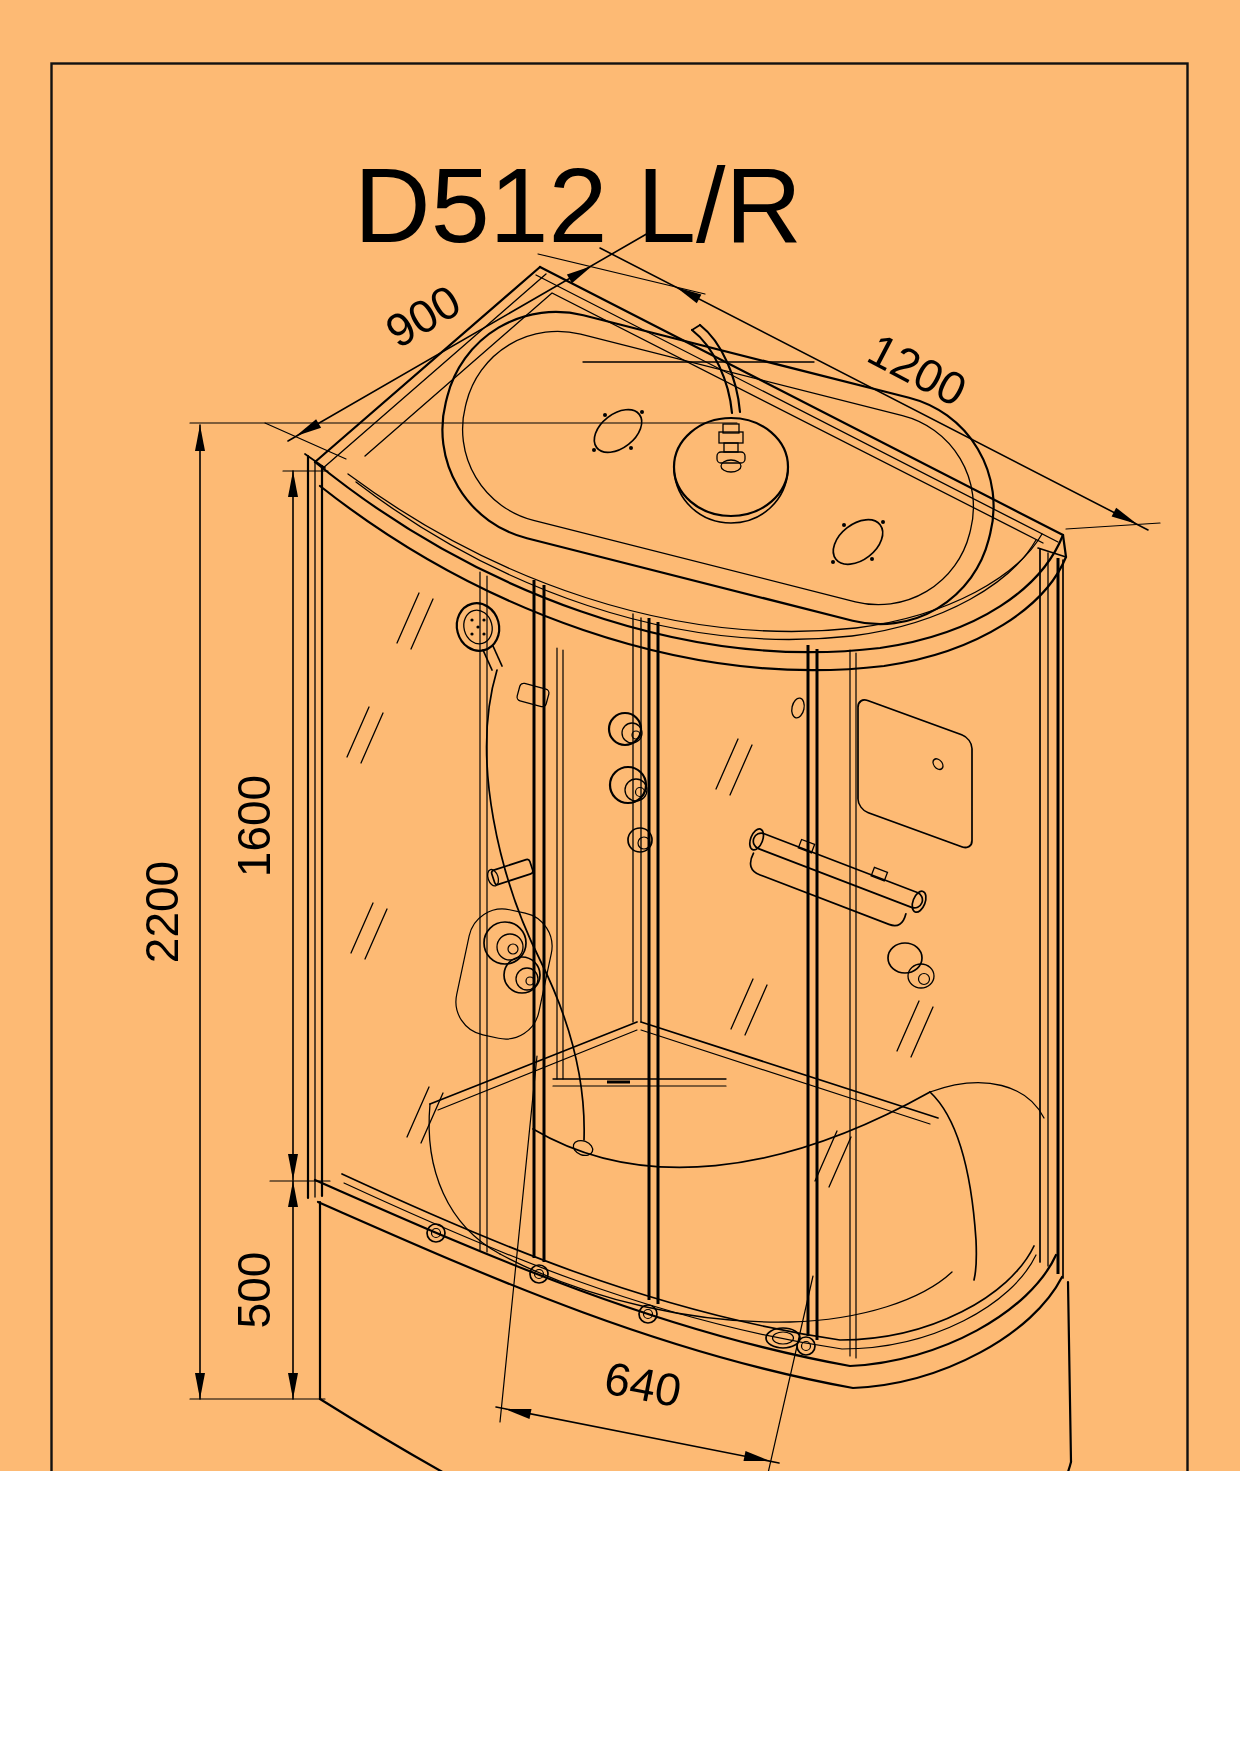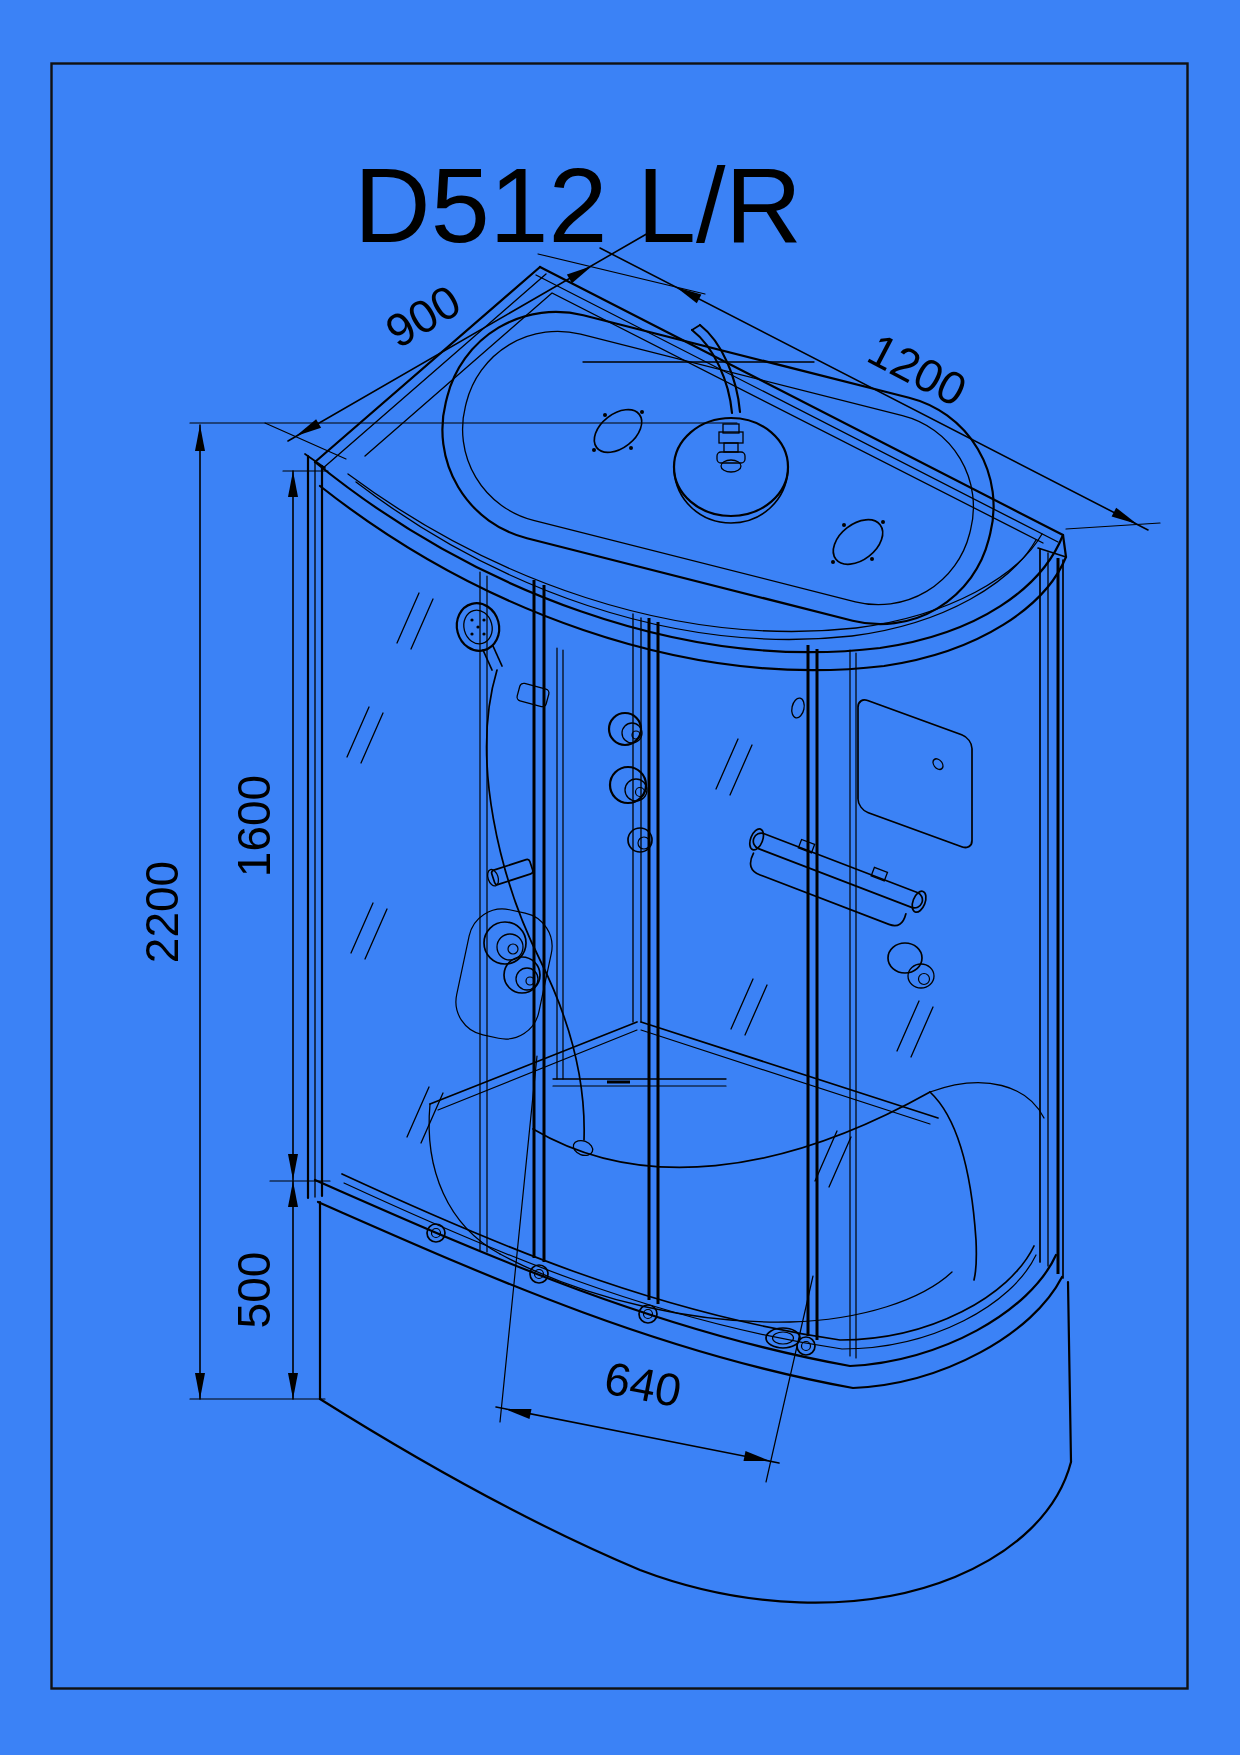--- a/index.html
+++ b/index.html
@@ -1,16 +1,16 @@
 <!DOCTYPE html>
 <html><head>
 <meta charset="utf-8">
 <style>
   html,body{margin:0;padding:0;background:#ffffff;}
-  .page{position:relative;width:1240px;height:1755px;background:#3b82f6;overflow:hidden;
+  .page{position:relative;width:1240px;height:1471px;background:#fdba74;overflow:hidden;
         font-family:"Liberation Sans", sans-serif;}
   svg{position:absolute;left:0;top:0;}
   .outline{stroke:#000;fill:none;stroke-width:2.2;stroke-linecap:round;stroke-linejoin:round;}
   .thin{stroke:#000;fill:none;stroke-width:1.3;stroke-linecap:round;}
   .med{stroke:#000;fill:none;stroke-width:1.7;stroke-linecap:round;}
   .dark{stroke:#000;fill:none;stroke-width:3;stroke-linecap:butt;}
   .dim{stroke:#000;fill:none;stroke-width:1.6;stroke-linecap:round;}
   .ext{stroke:#000;fill:none;stroke-width:1.2;stroke-linecap:round;}
   .arrow{fill:#000;stroke:none;}
   .dimtext{font-family:"Liberation Sans", sans-serif;font-size:46px;fill:#000;text-anchor:middle;}

